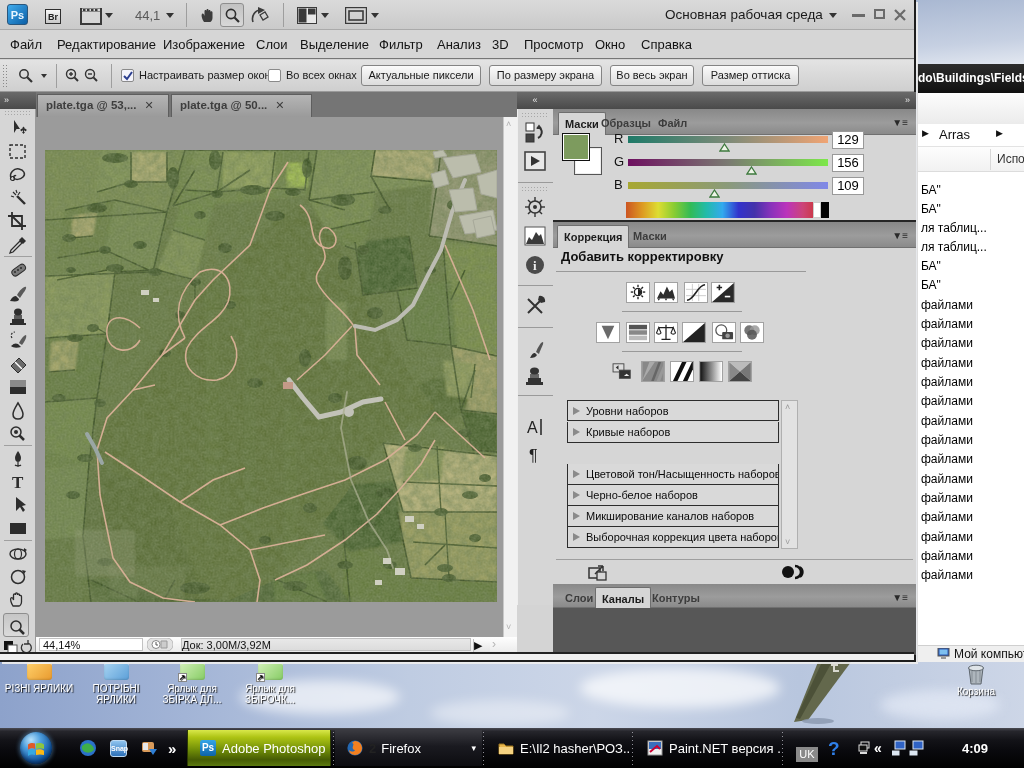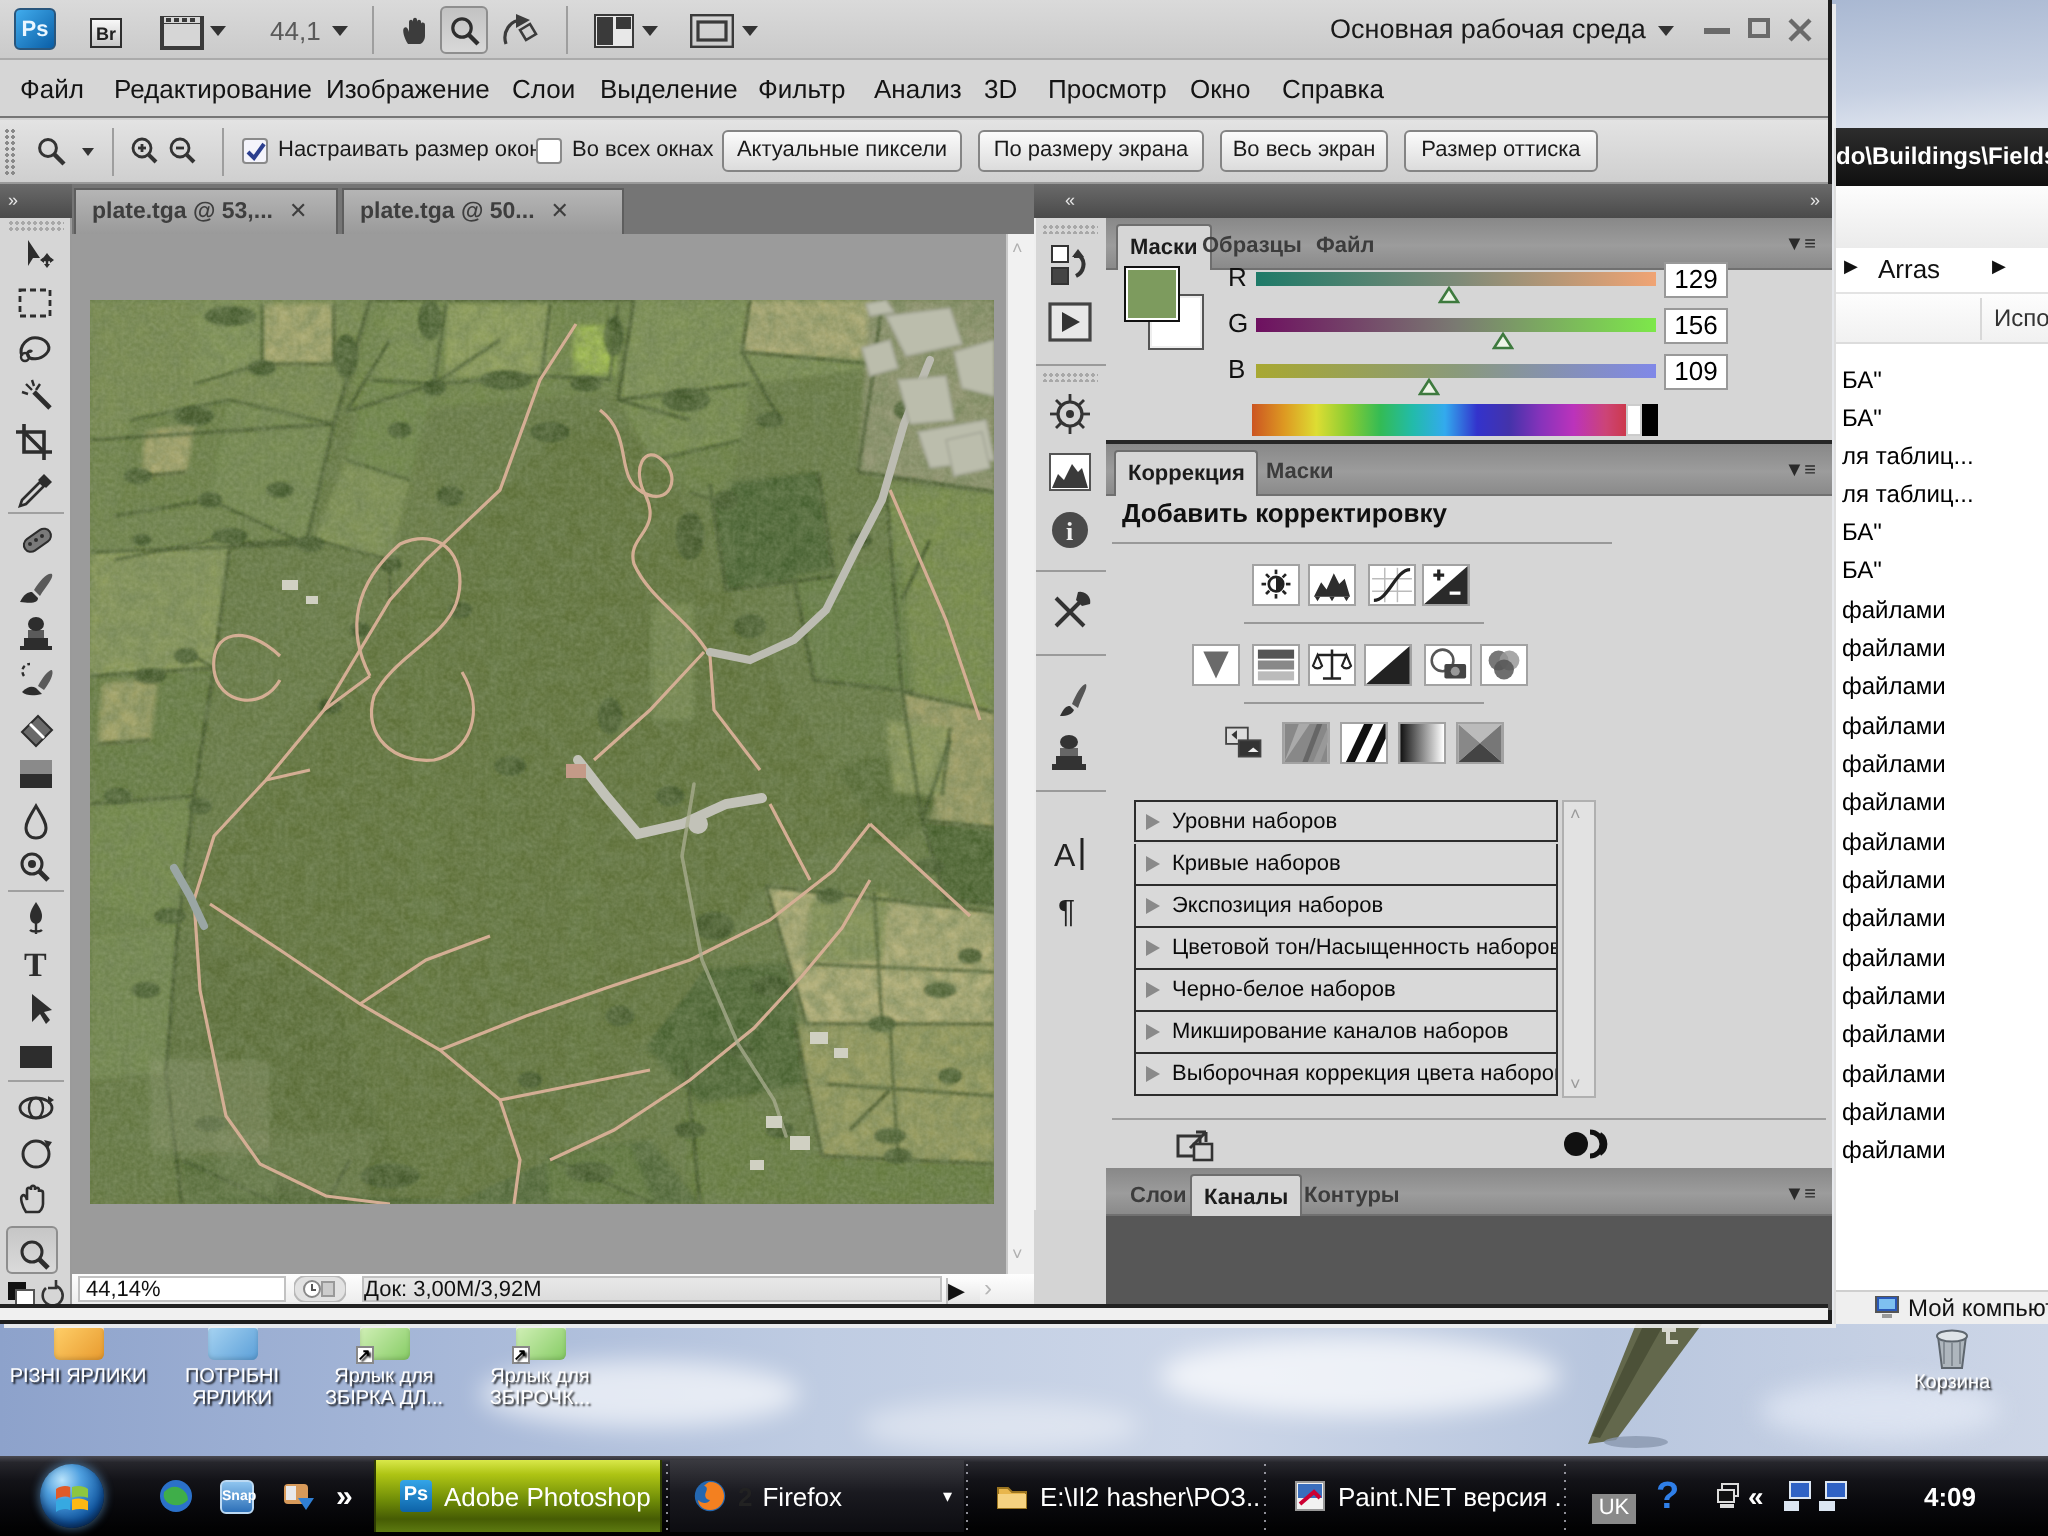--- a/index.html
+++ b/index.html
@@ -630,21 +630,20 @@
 <svg class="aicon" style="left:728px;top:361px" viewBox="0 0 24 21">
       <rect width="24" height="21" fill="#fff"></rect>
       <path d="M0,0 L24,0 L12,10.5 Z" fill="#bbb"></path>
       <path d="M0,0 L0,21 L12,10.5 Z" fill="#888"></path>
       <path d="M24,0 L24,21 L12,10.5 Z" fill="#777"></path>
       <path d="M0,21 L24,21 L12,10.5 Z" fill="#444"></path>
     </svg>
 
 <div class="lrow" style="top:400px;border-top:1px solid #2c2c2c"><span class="ar"></span>Уровни наборов</div>
 <div class="lrow" style="top:422px"><span class="ar"></span>Кривые наборов</div>
-<div class="lrow" style="top:443px"><span class="ar"></span>Экспозиция наборов</div>
 <div class="lrow" style="top:485px"><span class="ar"></span>Черно-белое наборов</div>
 <div class="lrow" style="top:464px"><span class="ar"></span>Цветовой тон/Насыщенность наборов</div>
 <div class="lrow" style="top:506px"><span class="ar"></span>Микширование каналов наборов</div>
 <div class="lrow" style="top:527px"><span class="ar"></span>Выборочная коррекция цвета наборов</div>
 <div class="ab" style="left:781px;top:400px;width:17px;height:149px;background:#e2e2e2;border:1px solid #b0b0b0">
  <div style="position:absolute;top:1px;left:3px;color:#9a9a9a;font-size:9px">˄</div>
  <div style="position:absolute;bottom:1px;left:3px;color:#9a9a9a;font-size:9px">˅</div>
     </div>
 <div class="ab" style="left:556px;top:559px;width:357px;height:1px;background:#9e9e9e"></div>
 <svg class="ab" style="left:588px;top:563px" width="20" height="19" viewBox="0 0 20 19">

